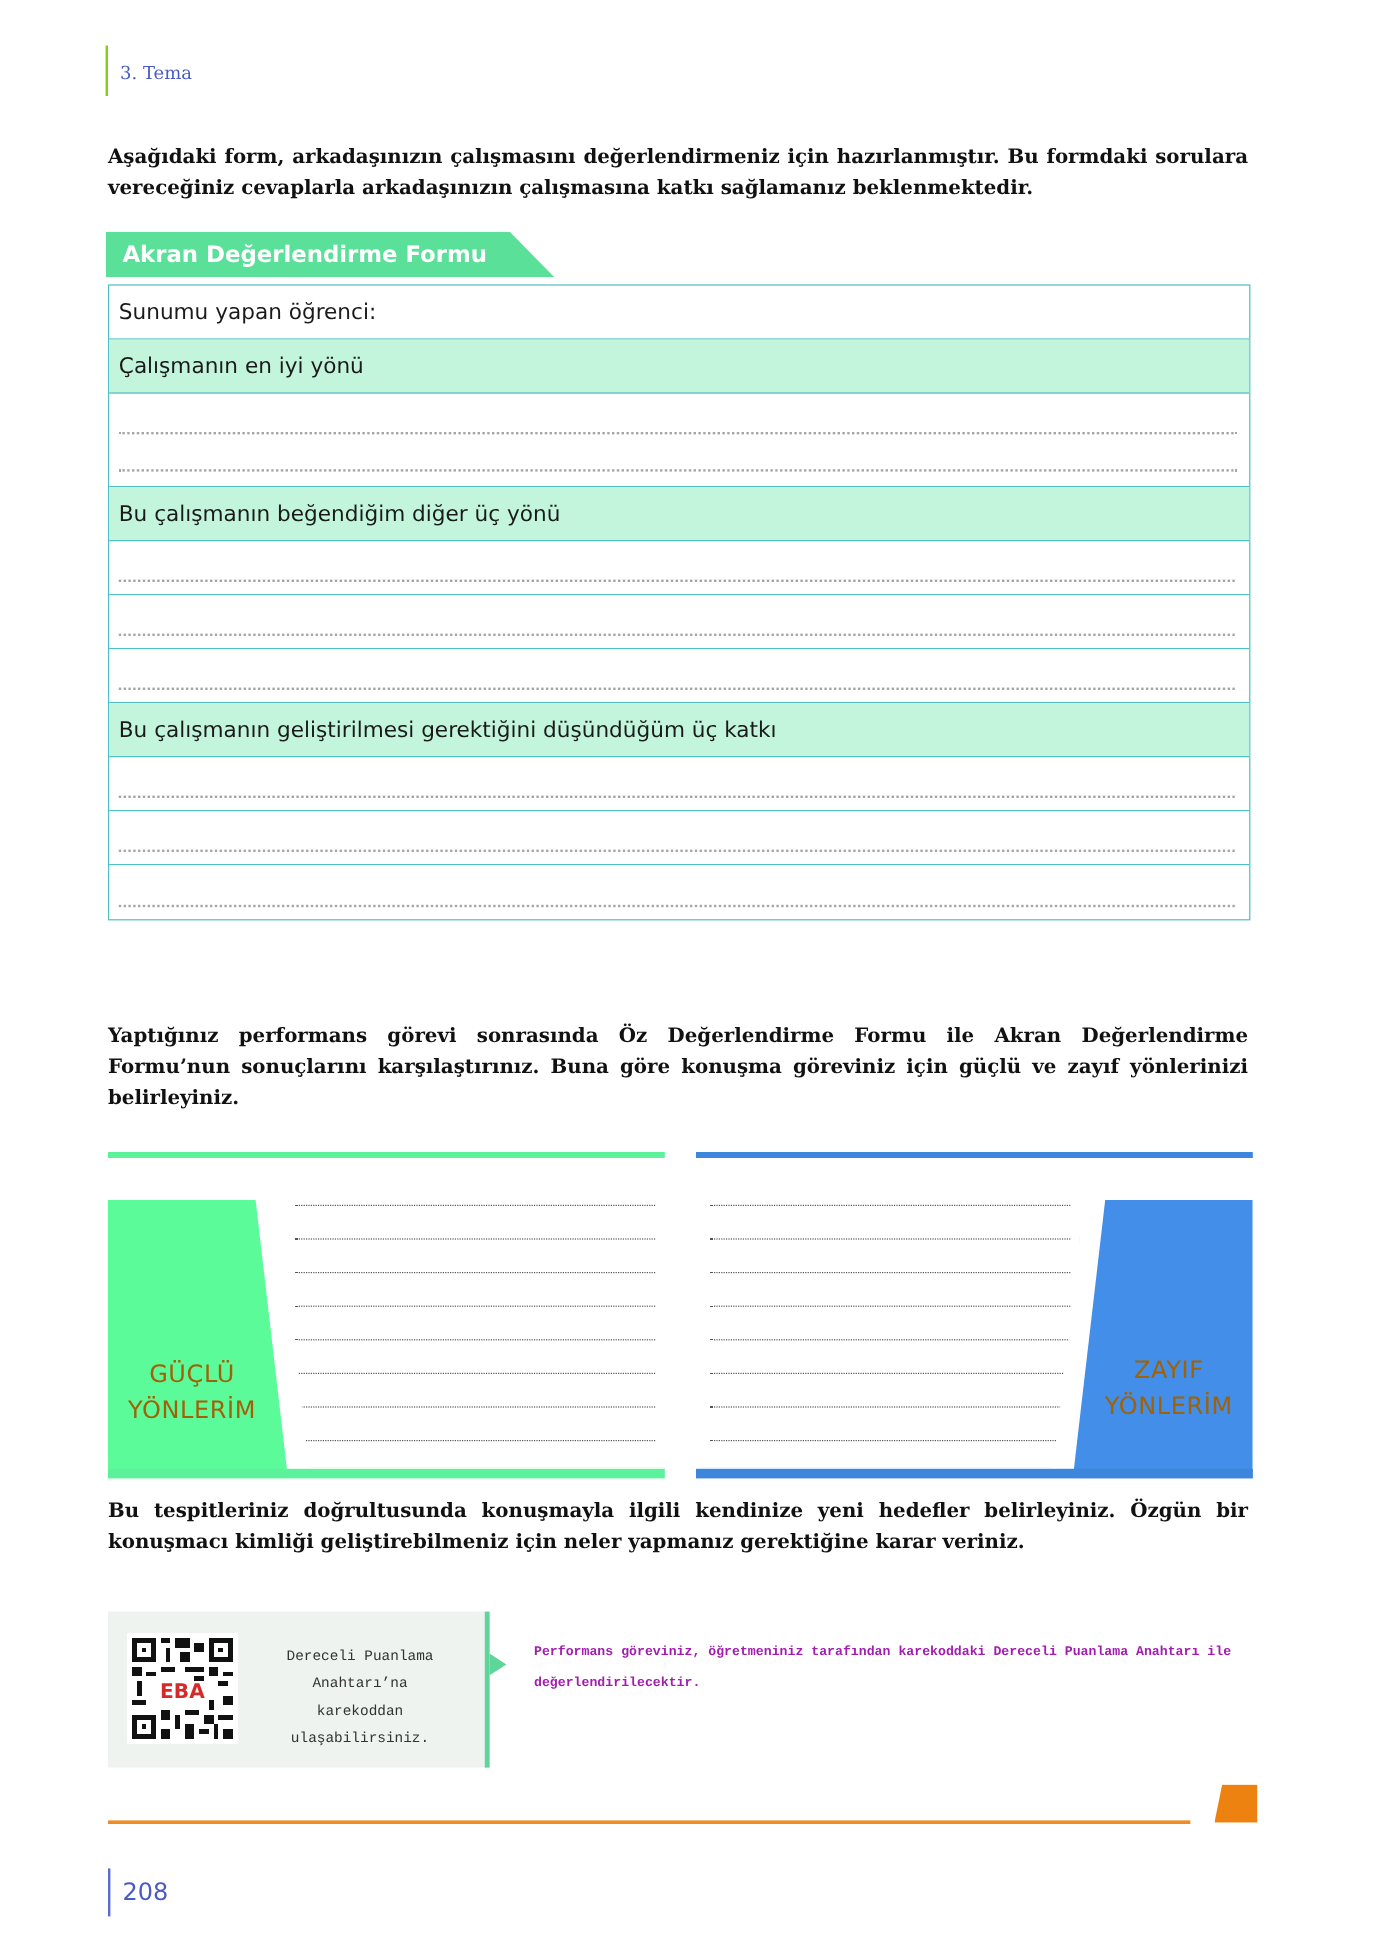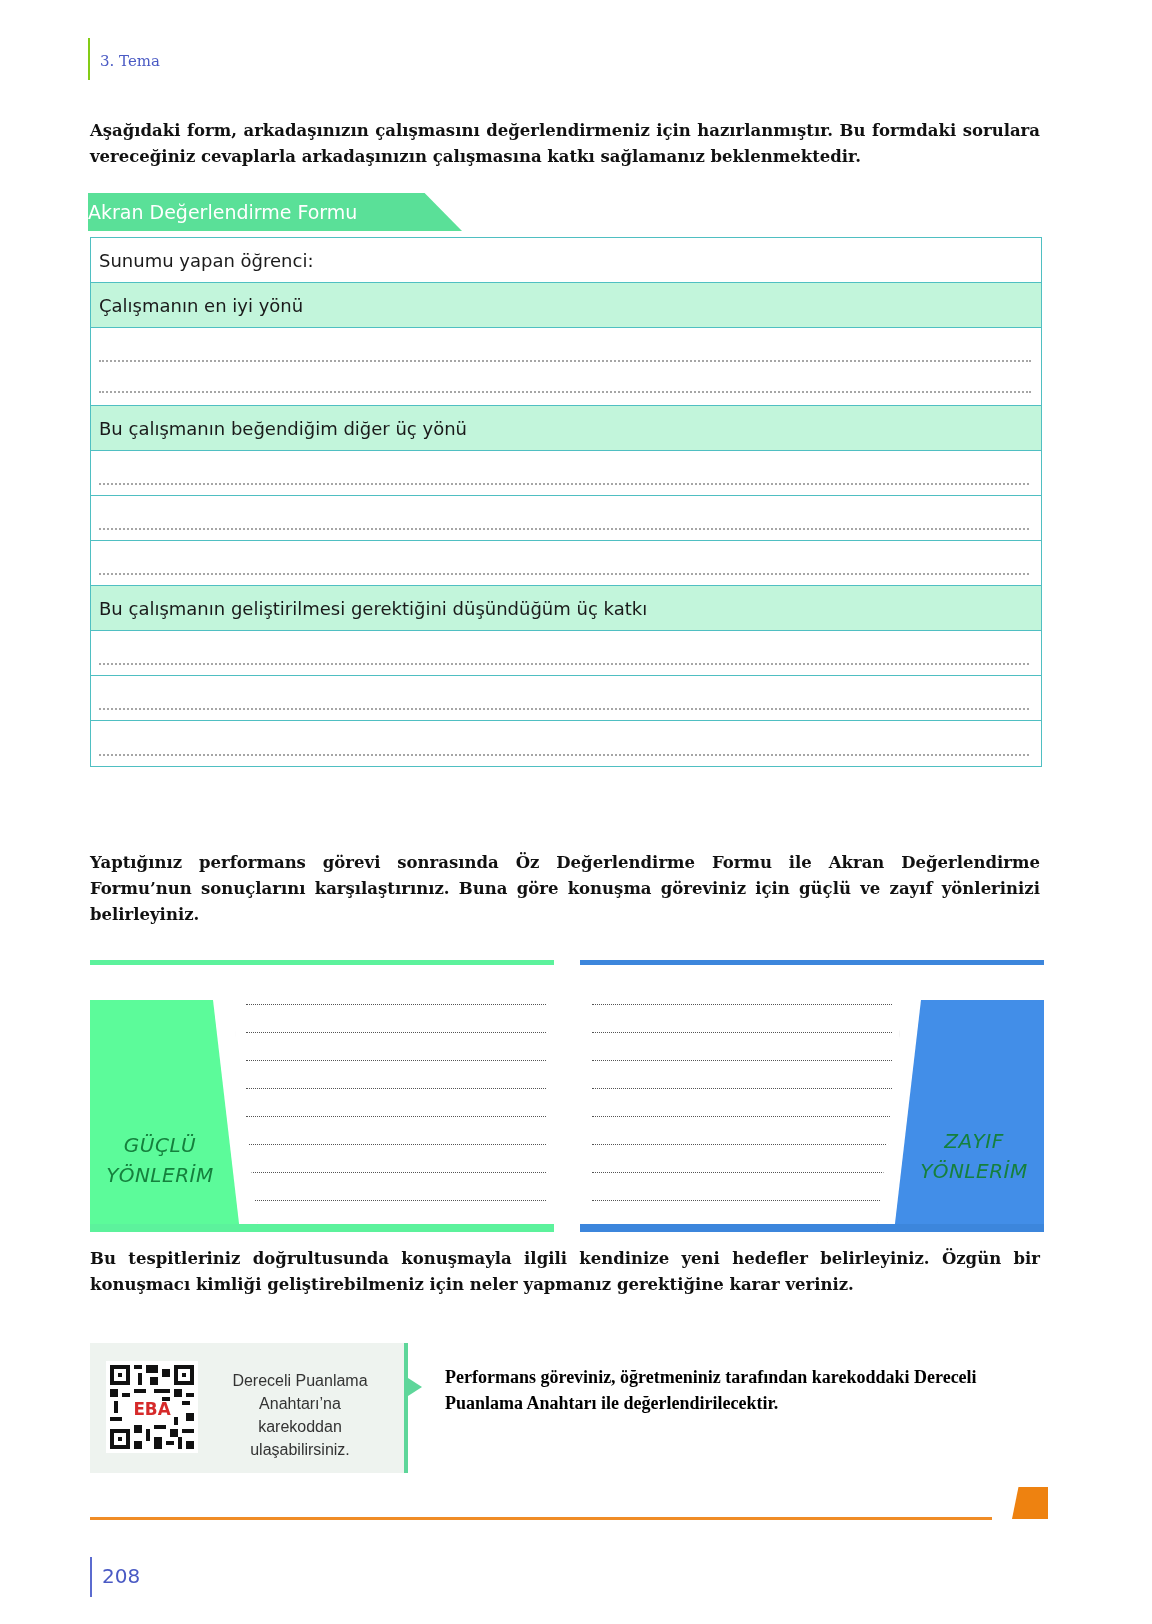--- a/index.html
+++ b/index.html
@@ -5,21 +5,21 @@
   * { box-sizing: border-box; margin: 0; padding: 0; }
   html, body { width: 1152px; height: 1624px; background: #ffffff; }
   body { position: relative; font-family: "Liberation Serif", serif; color: #111; overflow: hidden; }
 
   .theme-header { position: absolute; left: 88px; top: 38px; height: 42px; border-left: 2px solid #84cc16; padding-left: 10px; }
   .theme-header span { font-family: "DejaVu Serif", serif; font-size: 15px; color: #4a5ac4; line-height: 46px; }
 
   .para { position: absolute; left: 90px; width: 950px; font-family: "DejaVu Serif", serif; font-weight: bold; font-size: 16.5px; line-height: 26px; color: #111; text-align: justify; }
 
   .form-title { position: absolute; left: 88px; top: 193px; height: 38px; width: 374px; background: #5ae098; clip-path: polygon(0 0, 90% 0, 100% 100%, 0 100%); }
-  .form-title span { font-family: "DejaVu Sans", sans-serif; font-weight: normal; font-size: 19px; color: #fff; line-height: 38px; }
+  .form-title span { font-family: "DejaVu Sans", sans-serif; font-weight: bold; font-size: 19px; color: #fff; line-height: 38px; padding-left: 14px; }
 
   .form-table { position: absolute; left: 90px; top: 237px; width: 952px; border: 1.5px solid #4fbfc2; }
   .form-row { height: 45px; border-bottom: 1.5px solid #4fbfc2; display: flex; align-items: center; padding-left: 8px; font-family: "DejaVu Sans", sans-serif; font-size: 18px; color: #1a1a1a; }
   .form-row:last-child { border-bottom: none; }
   .form-row.heading { background: #c2f5db; }
   .form-row.lines2 { height: 78px; flex-direction: column; align-items: stretch; justify-content: space-around; padding: 10px 10px 4px 8px; }
   .dots { height: 0; border-bottom: 2px dotted #a6a6a6; margin-top: 14px; width: 100%; }
   .form-row.line .dots { margin-top: 22px; margin-right: 12px; }
 
   
@@ -28,38 +28,38 @@
   .sw-right { left: 580px; }
   .sw-topbar { position: absolute; left: 0; top: 0; width: 100%; height: 5px; }
   .sw-left .sw-topbar { background: #5cf29c; }
   .sw-right .sw-topbar { background: #3c86dc; }
   .sw-bottombar { position: absolute; left: 0; bottom: 0; width: 100%; height: 8px; }
   .sw-left .sw-bottombar { background: #5cf29c; }
   .sw-right .sw-bottombar { background: #3c86dc; }
   .sw-tab { position: absolute; top: 40px; height: 232px; width: 150px; }
   .sw-left .sw-tab { left: 0; background: #5cfb9a; clip-path: polygon(0 0, 82% 0, 100% 100%, 0 100%); }
   .sw-right .sw-tab { right: 0; background: #428ee8; clip-path: polygon(18% 0, 100% 0, 100% 100%, 0 100%); }
-  .sw-tab-label { position: absolute; font-family: "DejaVu Sans", sans-serif; font-size: 20px; color: #15803d; text-align: center; line-height: 30px; letter-spacing: 0.5px; font-style: italic; }
+  .sw-tab-label { position: absolute; font-family: "DejaVu Sans", sans-serif; font-size: 20px; color: #a16207; text-align: center; line-height: 30px; letter-spacing: 0.5px; }
   .sw-left .sw-tab-label { left: 0; width: 140px; top: 170px; }
   .sw-right .sw-tab-label { right: 0; width: 140px; top: 166px; }
   .sw-lines { position: absolute; top: 12px; width: 300px; }
   .sw-left .sw-lines { left: 156px; }
   .sw-right .sw-lines { left: 12px; }
   .sw-line { height: 0; border-bottom: 1.5px dotted #555; margin-top: 27px; }
   .sw-card { position: absolute; top: 5px; height: 258px; width: 320px; background: #fff; box-shadow: 2px 2px 3px rgba(0,0,0,0.18); }
   .sw-left .sw-card { left: 145px; clip-path: polygon(0 0, 100% 0, 100% 100%, 7% 100%, 0 25%); }
   .sw-right .sw-card { left: 0; clip-path: polygon(0 0, 100% 0, 100% 25%, 93% 100%, 0 100%); }
 
   
   .qr-box { position: absolute; left: 90px; top: 1343px; width: 318px; height: 130px; background: #eef3ef; border-right: 4px solid #5ed69a; }
   .qr-code { position: absolute; left: 16px; top: 18px; width: 92px; height: 92px; background: #fff; text-align: center; }
   .qr-code svg { width: 92px; height: 92px; }
-  .qr-text { position: absolute; left: 120px; top: 26px; width: 180px; text-align: center; font-family: Liberation Sans, sans-serif; font-size: 16px; line-height: 23px; color: #333; }
+  .qr-text { position: absolute; left: 120px; top: 26px; width: 180px; text-align: center; font-family: Liberation Mono, monospace; font-size: 12px; line-height: 23px; color: #333; }
   .qr-arrow { position: absolute; left: 408px; top: 1378px; width: 0; height: 0; border-top: 9px solid transparent; border-bottom: 9px solid transparent; border-left: 14px solid #5ed69a; }
-  .qr-note { position: absolute; left: 445px; top: 1364px; width: 600px; font-family: Liberation Serif, serif; font-weight: bold; font-size: 18px; line-height: 26px; color: #000000; }
+  .qr-note { position: absolute; left: 445px; top: 1364px; width: 600px; font-family: Liberation Mono, monospace; font-weight: bold; font-size: 11px; line-height: 26px; color: #a21caf; }
 
   .footer-line { position: absolute; left: 90px; top: 1517px; width: 902px; height: 3px; background: #f08c26; }
   .footer-tab { position: absolute; left: 1012px; top: 1487px; width: 36px; height: 32px; background: #ee8210; clip-path: polygon(18% 0, 100% 0, 100% 100%, 0 100%); }
   .page-num { position: absolute; left: 90px; top: 1557px; height: 40px; border-left: 2px solid #5b6bcf; padding-left: 10px; }
   .page-num span { font-family: "DejaVu Sans", sans-serif; font-size: 20px; color: #4a5ac4; line-height: 38px; }
 </style>
 </head>
 <body>
 
 <div class="theme-header">

